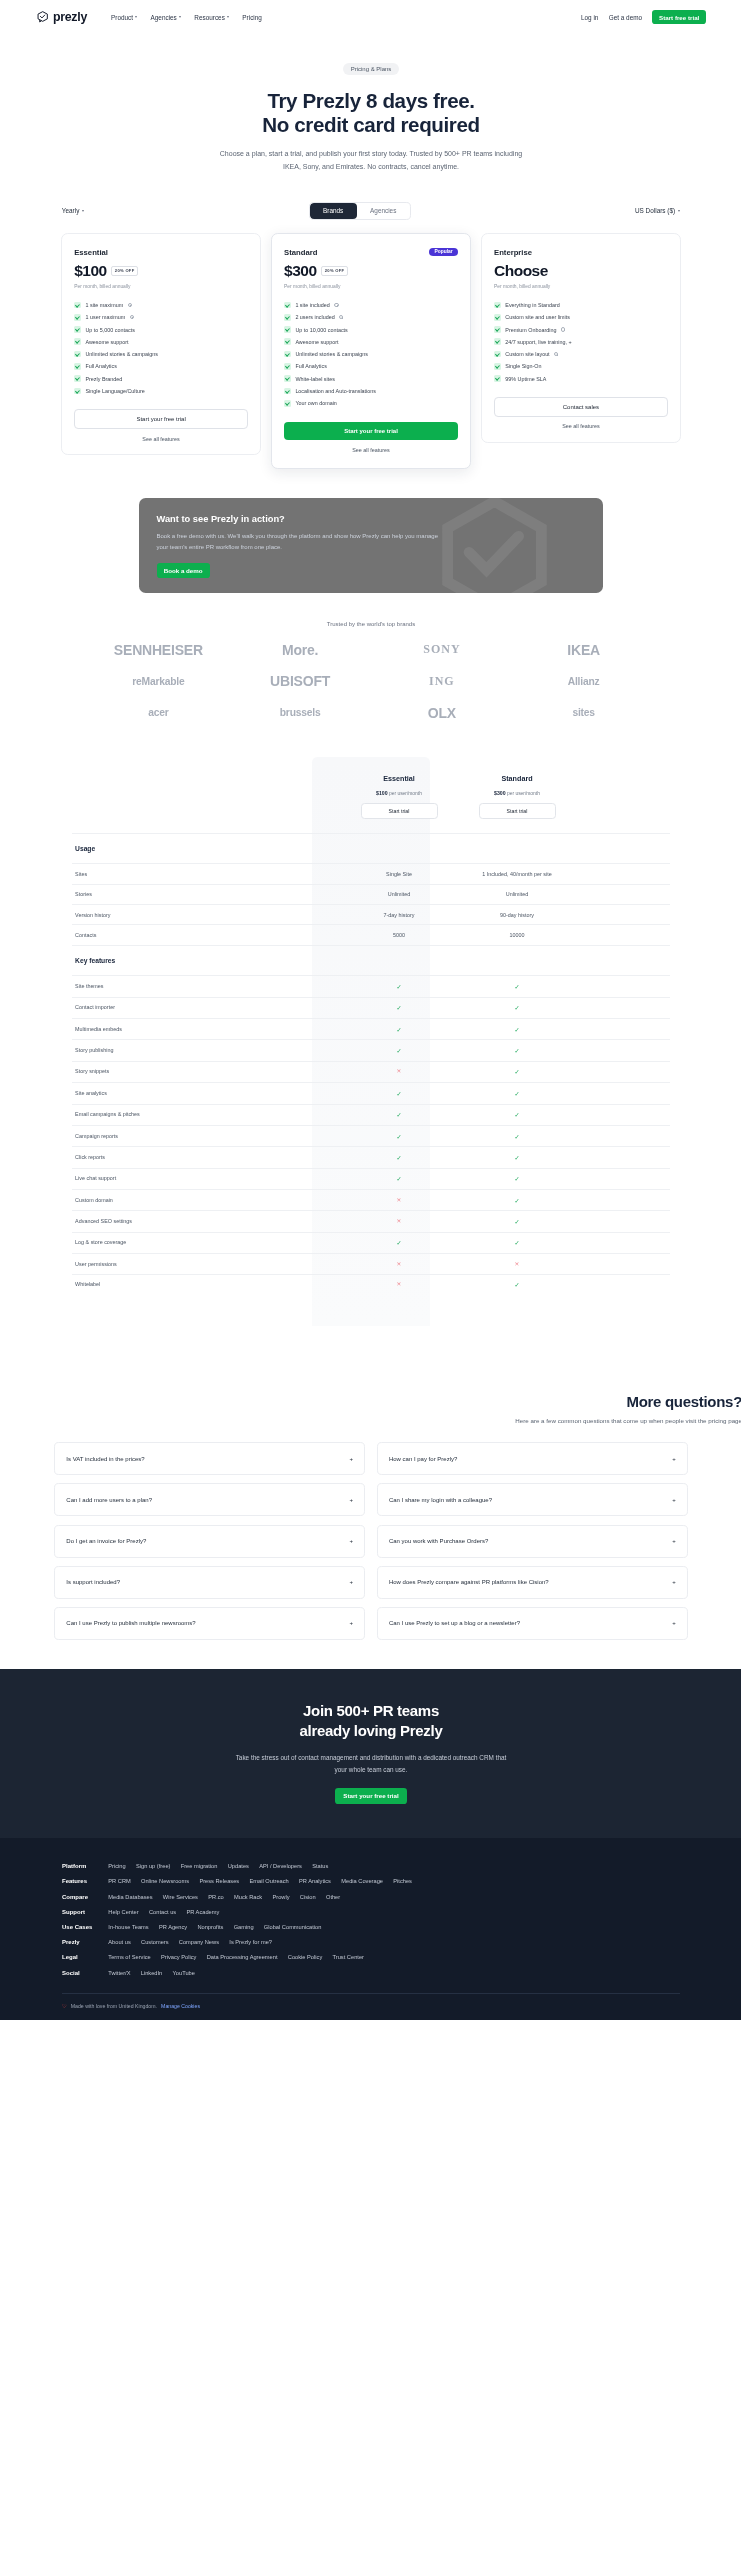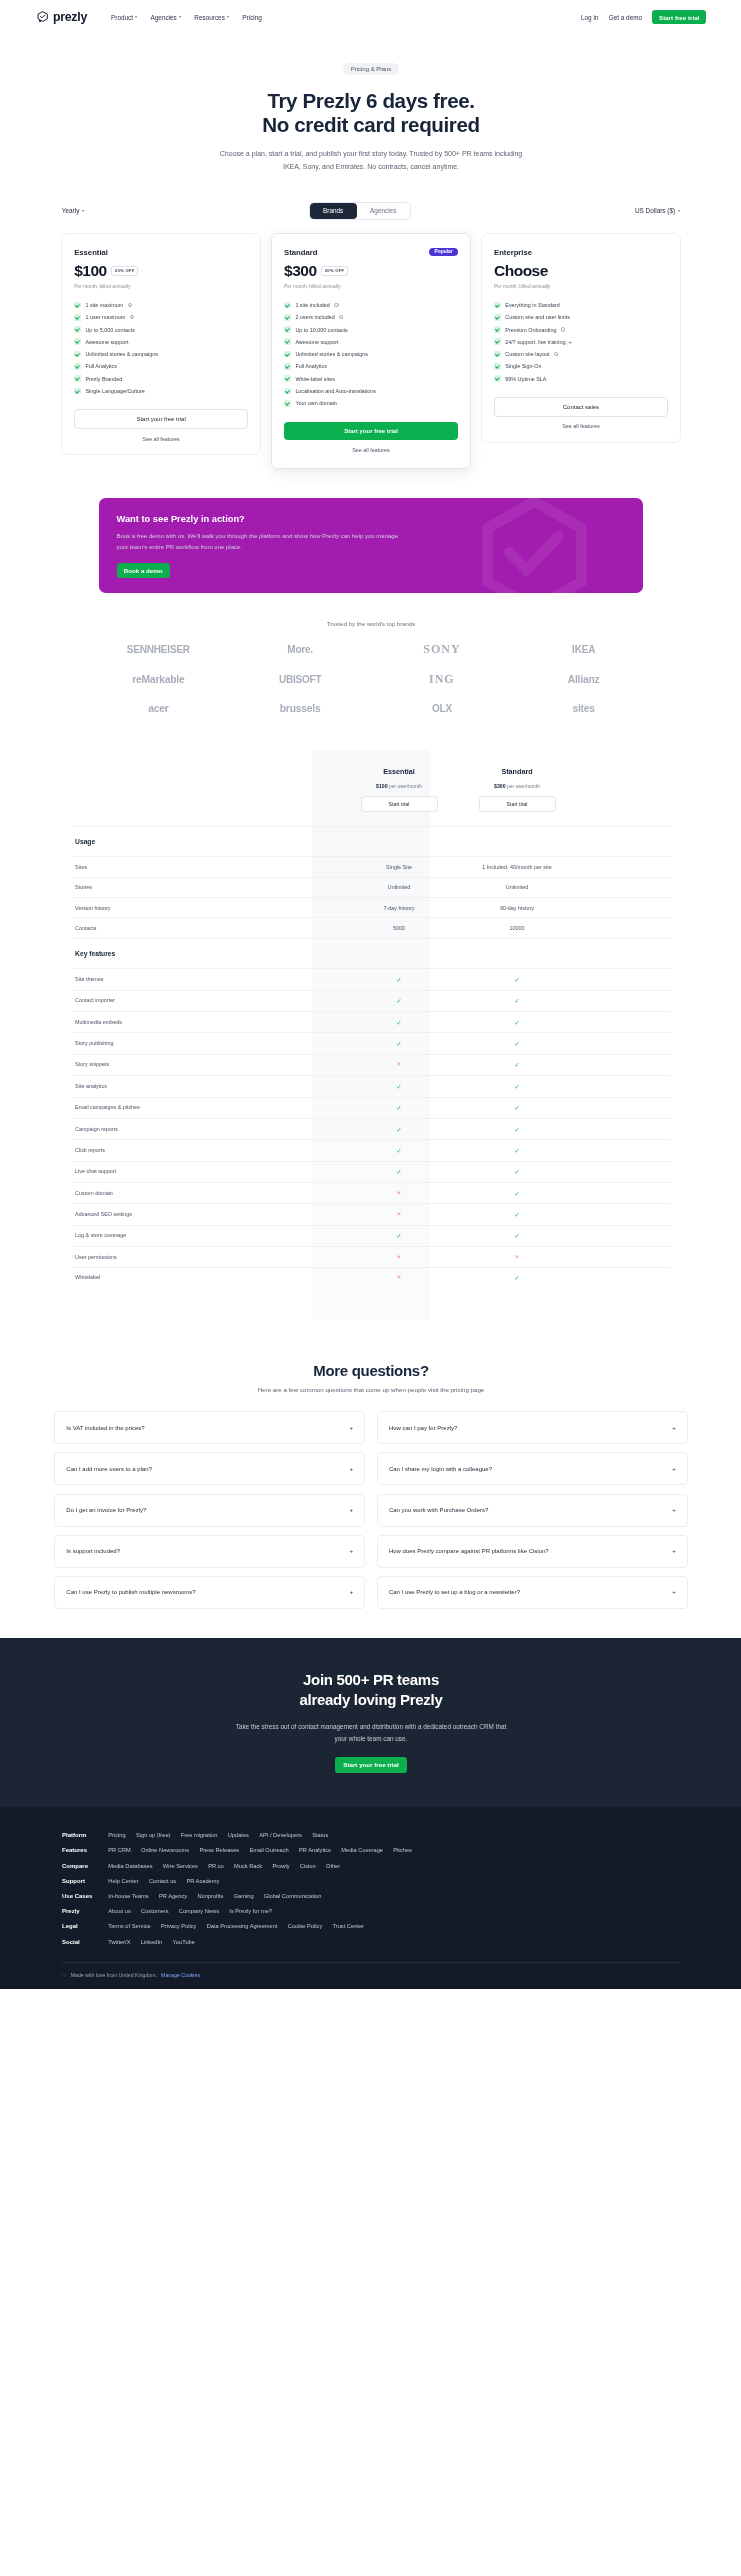--- a/index.html
+++ b/index.html
@@ -46,30 +46,30 @@
   .feat li{display:flex;align-items:center;gap:4.6px;font-size:5.4px;color:#3c4椅451;padding:2.8px 0;color:#3c4451}
   .ck{width:6.7px;height:6.7px;border-radius:1.5px;background:#d8f5e4;flex:0 0 6.7px;position:relative}
   .ck:after{content:"";position:absolute;left:2.1px;top:1px;width:1.5px;height:3.1px;border:solid #18a657;border-width:0 0.7px 0.7px 0;transform:rotate(45deg)}
   .info{display:inline-block;width:4.1px;height:4.1px;border:0.5px solid #aab1bb;border-radius:50%;position:relative;flex:0 0 4.1px}
   .info:after{content:"";position:absolute;left:1.5px;top:0.8px;width:0.5px;height:2.1px;background:#aab1bb}
   .cta-out{display:block;width:100%;margin-top:12.4px;border:0.5px solid #dfe2e8;background:#fff;border-radius:4.1px;padding:5.7px 0;font-size:6px;color:#1b2330;cursor:pointer;font-family:inherit}
   .cta-fill{display:block;width:100%;margin-top:12.4px;border:none;background:#0caf4e;color:#fff;border-radius:4.1px;padding:6.2px 0;font-size:6px;font-weight:600;cursor:pointer;font-family:inherit}
   .saf{display:block;text-align:center;font-size:5.4px;color:#4b5563;margin-top:6.7px;text-decoration:none;cursor:pointer}
 
   
-  .demo{width:544px;margin:29px auto 0;background:#a21caf;border-radius:6.7px;padding:15.5px 17.5px;position:relative;overflow:hidden;color:#fff}
+  .demo{width:464px;margin:29px auto 0;background:#737373;border-radius:6.7px;padding:15.5px 17.5px;position:relative;overflow:hidden;color:#fff}
   .demo h2{font-size:9.3px;font-weight:700;position:relative;z-index:2}
   .demo p{font-size:6px;line-height:1.9;color:#cdd3dd;margin-top:6.7px;max-width:289px;position:relative;z-index:2}
   .demo .btn-green{margin-top:9.3px;position:relative;z-index:2;padding:4.1px 7.2px}
   .demo-art{position:absolute;right:31px;top:-10.3px;width:155px;height:134px;opacity:.08;z-index:1}
 
   
   .trusted{text-align:center;font-size:6px;color:#6b7280;margin-top:28px}
   .brands{width:567px;margin:14.4px auto 0;display:grid;grid-template-columns:repeat(4,1fr);row-gap:15.5px;align-items:center;justify-items:center}
-  .brand{font-size:10px;font-weight:700;color:#9aa1ad;letter-spacing:-0.2px;opacity:.85}
+  .brand{font-size:14px;font-weight:700;color:#9aa1ad;letter-spacing:-0.2px;opacity:.85}
   .brand.serif{font-family:"Liberation Serif",serif;font-size:12px;letter-spacing:1px}
   .brand.light{font-weight:700;font-size:10.3px}
 
   
   .tbl{width:598px;margin:36px auto 0;position:relative}
   .hl{position:absolute;left:50%;transform:translateX(-50%);width:118px;top:0;bottom:0;background:linear-gradient(180deg,#f7f8fa,#fafbfc);border-radius:5.2px 5.2px 0 0;z-index:0}
   .trow{display:flex;position:relative;z-index:1}
   .tc0{width:268px;padding:6.7px 3.1px;font-size:5.4px;color:#4b5563}
   .tc{width:118px;text-align:center;padding:6.7px 3.1px;font-size:5.4px;color:#4b5563}
   .thead .tc{padding:17.5px 3.1px 13.4px}
@@ -77,21 +77,21 @@
   .plan-p{font-size:4.9px;color:#717a88;margin-top:6.7px}
   .plan-p b{color:#18243a;font-weight:700;font-size:5.2px}
   .mini{margin-top:7.2px;border:0.5px solid #e2e5ea;background:#fff;border-radius:3.6px;padding:4.1px 0;width:77px;font-size:5.2px;color:#1b2330;cursor:pointer;font-family:inherit}
   .sec{font-size:6.7px;font-weight:700;color:#18243a}
   .rowline{border-top:0.5px solid #eef0f3}
   .yes{color:#18a657;font-size:6.2px}
   .no{color:#ef8a93;font-size:5.7px}
   .seemore{display:block;margin:13.4px auto 0;border:0.5px solid #e2e5ea;background:#fff;border-radius:3.6px;padding:4.6px 11.3px;font-size:5.7px;color:#1b2330;cursor:pointer;font-family:inherit}
 
   
-  .faqh{text-align:center;margin-top:43px}
+  .faqh{text-align:right;margin-top:67px}
   .faqh h2{font-size:15px;font-weight:700;color:#18243a;letter-spacing:-0.3px}
   .faqh p{font-size:6.2px;color:#5b6472;margin-top:7.2px}
   .faqs{width:634px;margin:18.5px auto 0;display:grid;grid-template-columns:1fr 1fr;gap:8.2px 11.3px}
   .faq{border:0.5px solid #ebedf1;border-radius:4.6px;padding:10.3px 11.3px;display:flex;align-items:center;justify-content:space-between;cursor:pointer;min-height:33px}
   .faq span{font-size:6px;color:#1f2937}
   .plus{font-size:7.2px;color:#6b7280;line-height:1}
 
   
   .cta{background:#1c2533;margin-top:29px;padding:32px 0 34px;text-align:center;color:#fff}
   .cta h2{font-size:15px;font-weight:700;line-height:1.35;letter-spacing:-0.3px}
@@ -141,21 +141,21 @@
   <div class="hdr-right">
     <a>Log in</a>
     <a>Get a demo</a>
     <button class="btn-green">Start free trial</button>
   </div>
 </div>
 
 <div class="hero">
   <div class="pill">Pricing &amp; Plans</div>
   <h1>
-    <span>Try Prezly 6 days free.</span><br>
+    <span>Try Prezly 8 days free.</span><br>
     <span>No credit card required</span>
   </h1>
   <p>Choose a plan, start a trial, and publish your first story today. Trusted by 500+ PR teams including IKEA, Sony, and Emirates. No contracts, cancel anytime.</p>
 </div>
 
 <div class="controls">
   <div class="ctl">
     <span>Yearly</span>
     <i class="caret"></i>
   </div>

